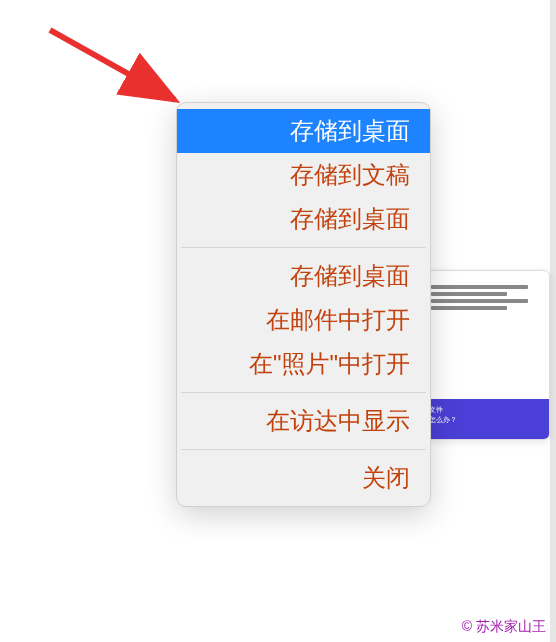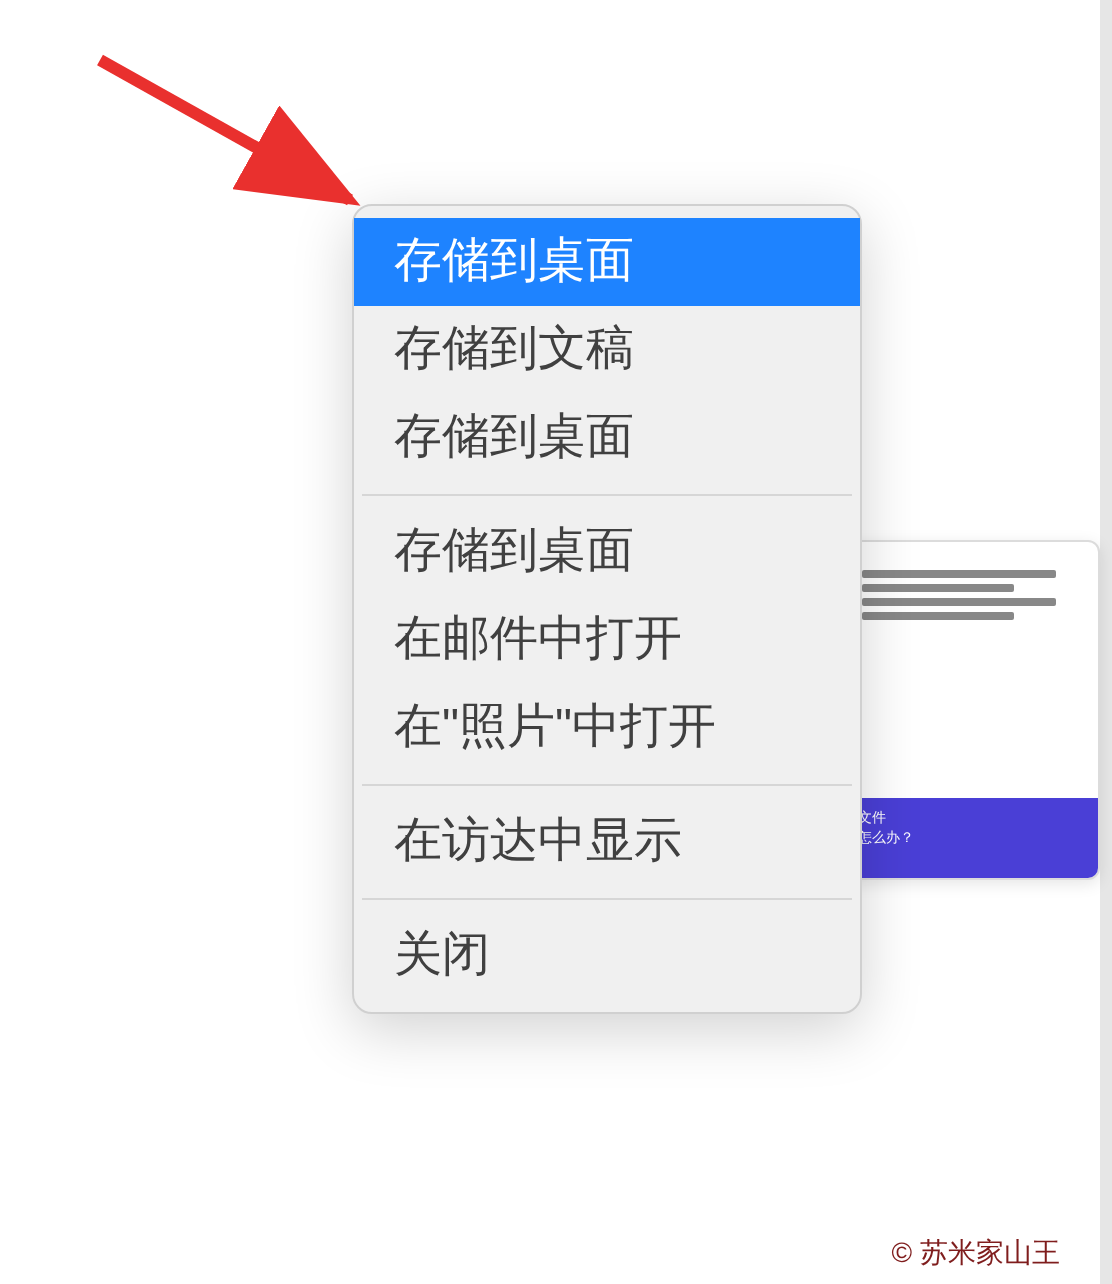--- a/index.html
+++ b/index.html
@@ -25,25 +25,26 @@
       position: absolute;
       top: 102px;
       left: 176px;
       width: 255px;
       background: #f0f0f0;
       border: 1px solid #d0d0d0;
       border-radius: 10px;
       box-shadow: 0 8px 30px rgba(0,0,0,0.18);
       padding: 6px 0;
       z-index: 5;
+      text-align: right;
     }
     .menu-item {
       padding: 5px 20px;
       font-size: 24px;
-      color: #404040;
+      color: #c2410c;
       cursor: default;
       white-space: nowrap;
       line-height: 34px;
     }
     .menu-item.highlighted {
       background: #1e83ff;
       color: #ffffff;
     }
     .menu-separator {
       height: 1px;
@@ -84,23 +85,23 @@
     }
     .thumb-banner-text {
       color: #fff;
       font-size: 7px;
       padding: 6px 8px;
       line-height: 10px;
     }
     .watermark {
       position: absolute;
       bottom: 6px;
-      right: 26px;
+      right: 10px;
       font-size: 14px;
-      color: #7f1d1d;
+      color: #a21caf;
     }
     .right-edge {
       position: absolute;
       top: 0;
       right: 0;
       width: 6px;
       height: 100%;
       background: #e6e6e6;
     }
   </style>

